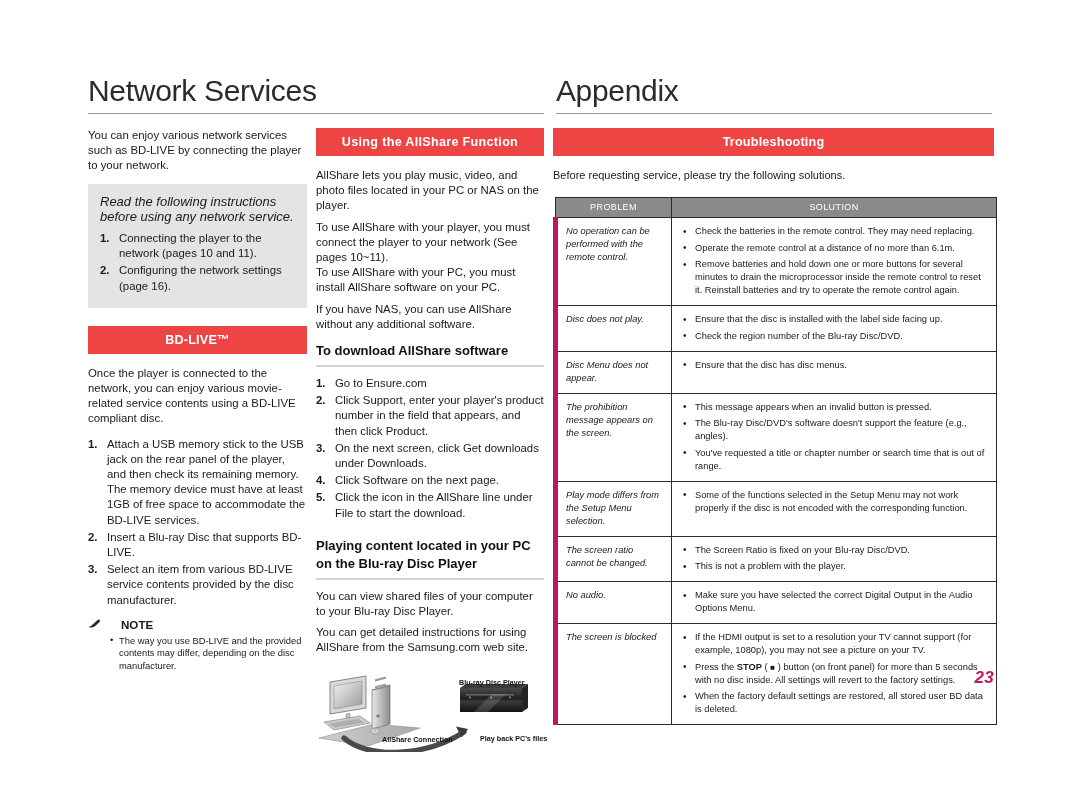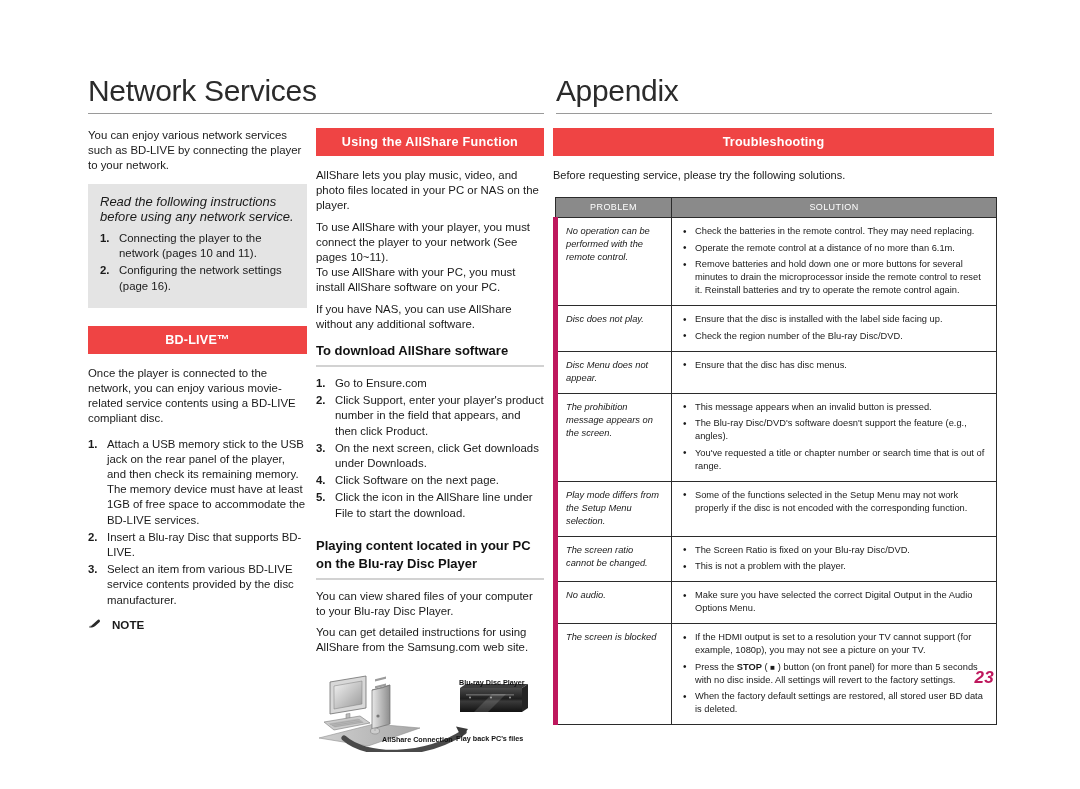--- a/index.html
+++ b/index.html
@@ -109,21 +109,21 @@
     left: 0;
     top: 0;
     font-weight: bold;
     font-size: 11.4px;
   }
 
   
   .note-head {
     display: flex;
     align-items: center;
-    gap: 11px;
+    gap: 20px;
     font-size: 11.6px;
     font-weight: bold;
     margin-top: 10px;
     margin-bottom: 4px;
   }
   .note-icon { display: inline-block; line-height: 0; }
   ul.note-list { list-style: none; padding-left: 22px; }
   ul.note-list > li {
     position: relative;
     padding-left: 9px;
@@ -235,21 +235,21 @@
   }
   .illus-label {
     position: absolute;
     font-size: 7.2px;
     font-weight: bold;
     color: #111;
     white-space: nowrap;
   }
   .lbl-bd     { left: 143px; top: 12px; }
   .lbl-conn   { left: 66px;  top: 69px; }
-  .lbl-play   { left: 140px; top: 68px; }
+  .lbl-play   { left: 164px; top: 68px; }
 </style>
 </head>
 <body>
 
 <div class="page">
 
   <div class="title-row">
     <div class="title-block left">
       <div class="page-title">Network Services</div>
       <div class="title-rule"></div>
@@ -301,20 +301,23 @@
 
       <div class="note-head">
         <span class="note-icon">
           <svg width="13" height="10" viewBox="0 0 13 10">
             <path d="M1 8.4 C3 8.9 5 8.6 7.2 7.0 L11.4 3.2 C12.2 2.5 12.2 1.4 11.5 0.9 C10.9 0.4 10.0 0.6 9.4 1.2 L5.2 5.1 C3.6 6.6 2.4 7.6 1 8.4 Z" fill="#2a2a2a"></path>
             <path d="M1 8.4 C1.8 8.0 2.5 7.3 3.0 6.6 L1.5 6.9 Z" fill="#6a6a6a"></path>
           </svg>
         </span>
         <span>NOTE</span>
       </div>
+      <ul class="note-list">
+        <li>The way you use BD-LIVE and the provided contents may differ, depending on the disc manufacturer.</li>
+      </ul>
 
     </div>
 
     <div class="col-mid">
 
       <div class="section-bar wide">Using the AllShare Function</div>
 
       <p class="body-text tight">AllShare lets you play music, video, and photo files located in your PC or NAS on the player.</p>
       <p class="body-text tight" style="white-space: pre-line;">To use AllShare with your player, you must connect the player to your network (See pages 10~11).
 To use AllShare with your PC, you must install AllShare software on your PC.</p>

